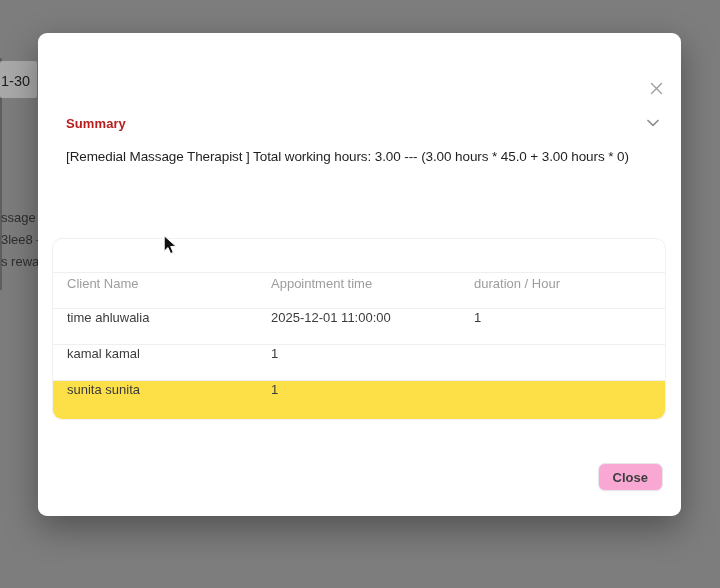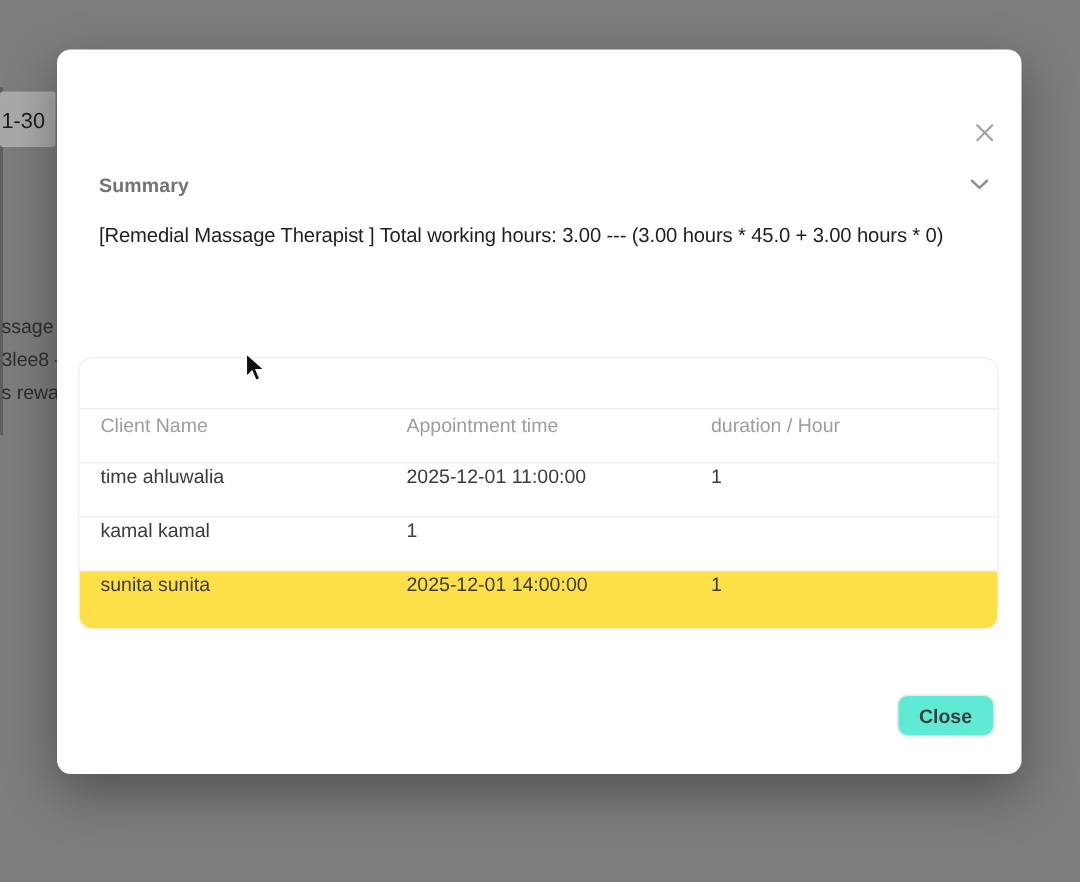--- a/index.html
+++ b/index.html
@@ -37,21 +37,21 @@
     display: flex; align-items: center; justify-content: center;
     cursor: pointer; background: none; border: none;
   }
   .section-head {
     position: absolute; left: 28px; right: 22px; height: 20px;
     display: flex; align-items: center; justify-content: space-between;
     cursor: pointer;
   }
   .section-head.summary { top: 80px; }
   .section-head.appointment { top: 169px; }
-  .section-title { font-size: 13px; font-weight: 700; color: #737373; letter-spacing: .1px; }
+  .section-title { font-size: 13px; font-weight: 700; color: #b91c1c; letter-spacing: .1px; }
   .chevron { display: flex; align-items: center; }
 
   .summary-content {
     position: absolute; left: 28px; top: 116px; right: 20px;
     font-size: 13.5px; color: #1f1f1f; white-space: nowrap; letter-spacing: -0.1px;
   }
 
   
   .appt-table {
     position: absolute; left: 14px; top: 205px; width: 614px;
@@ -65,21 +65,21 @@
   }
   .t-row.head { height: 34px; color: #9d9d9d; font-size: 13px; font-weight: 500; }
   .t-row.data { height: 36px; color: #3b3b3b; font-size: 13px; }
   .t-row.sum  { height: 38px; color: #3b3b3b; font-size: 13px; background: #fde047; border-bottom: none; }
   .t-cell { white-space: nowrap; overflow: hidden; margin-top: 44px; }
 
   
   .close-btn {
     position: absolute; right: 18px; bottom: 25px;
     min-width: 64px; height: 28px; padding: 0 14px;
-    background: #5eead4; border: 1px solid #e7e7e9; border-radius: 7px;
+    background: #f9a8d4; border: 1px solid #e7e7e9; border-radius: 7px;
     font-family: inherit; font-size: 13px; font-weight: 600; color: #3d3d3d;
     box-shadow: 0 1px 2px rgba(0,0,0,0.04);
     cursor: pointer;
   }
 
   
   .mouse-cursor { position: absolute; left: 163px; top: 235px; pointer-events: none; }
 </style>
 </head>
 <body>
@@ -126,21 +126,20 @@
       <div class="t-cell">1</div>
     </div>
 
     <div class="t-row data">
       <div class="t-cell">kamal kamal</div>
       <div class="t-cell">1</div>
     </div>
 
     <div class="t-row data">
       <div class="t-cell">sunita sunita</div>
-      <div class="t-cell">2025-12-01 14:00:00</div>
       <div class="t-cell">1</div>
     </div>
 
     <div class="t-row sum">
       <div class="t-cell">Sum</div>
       <div class="t-cell"></div>
       <div class="t-cell">3</div>
     </div>
   </div>
 

